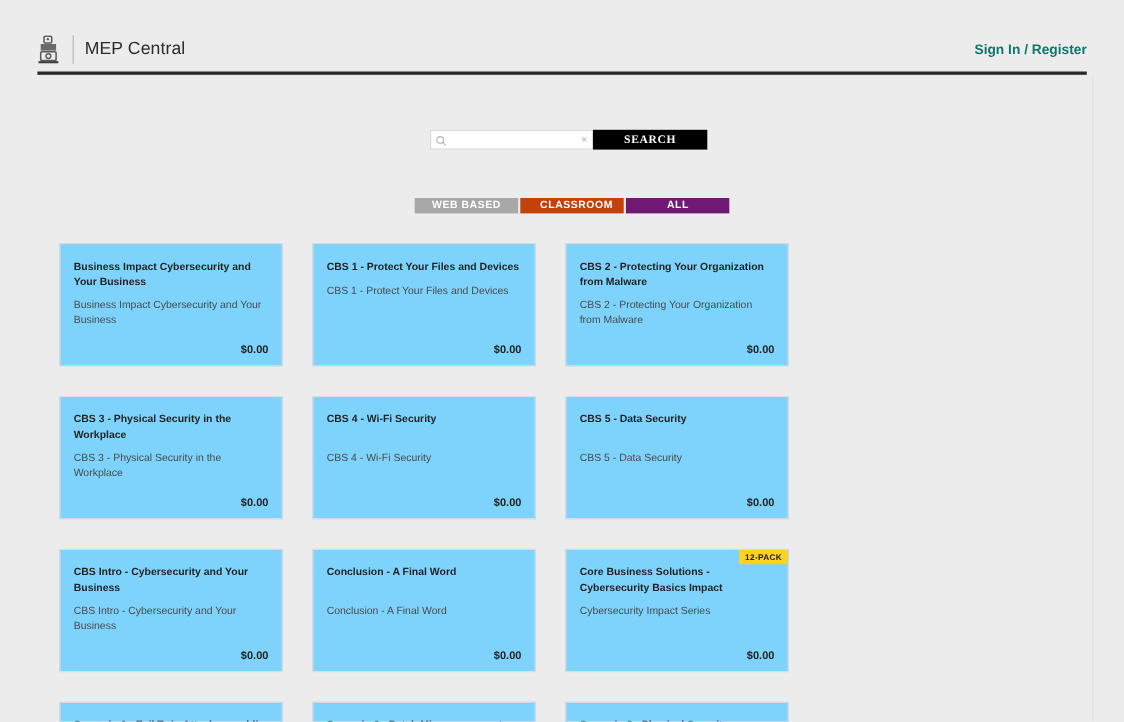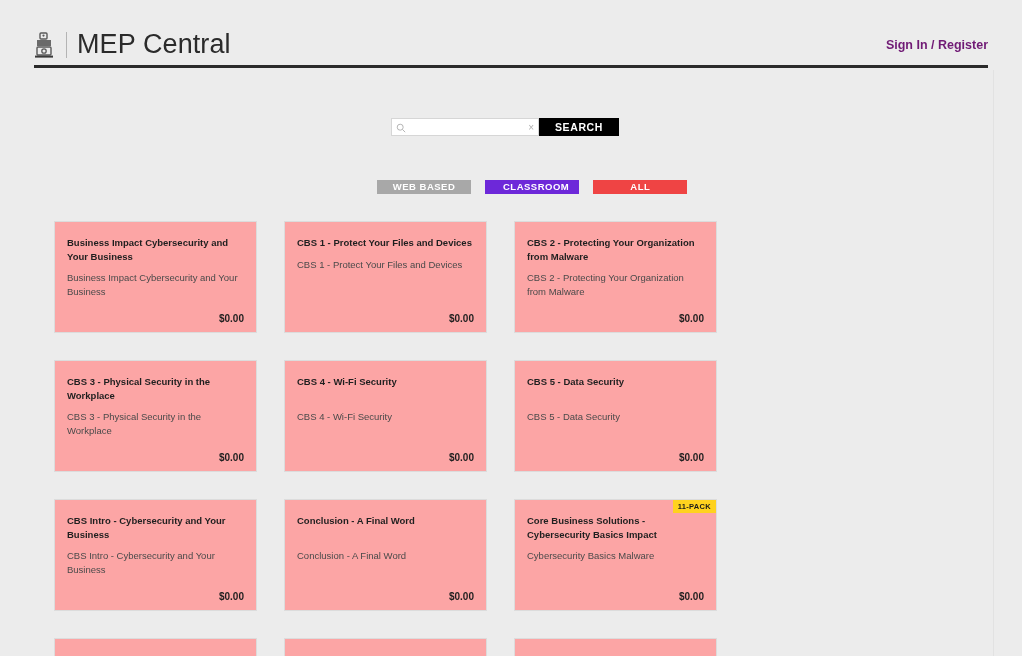--- a/index.html
+++ b/index.html
@@ -57,31 +57,31 @@
     display: block;
   }
 
   .brand-divider {
     width: 1px;
     height: 26px;
     background: #b4b4b4;
   }
 
   .brand-name {
-    font-size: 27px;
+    font-size: 16px;
     font-weight: 400;
     color: #2b2b2b;
     letter-spacing: 0.1px;
     white-space: nowrap;
   }
 
   .signin {
     font-size: 12.5px;
     font-weight: bold;
-    color: #701a75;
+    color: #0f766e;
     white-space: nowrap;
     text-decoration: none;
     cursor: pointer;
   }
 
   
   .page-title {
     position: absolute;
     left: 54px;
     top: 84px;
@@ -137,26 +137,26 @@
     right: 4px;
     top: 3px;
     font-size: 10px;
     line-height: 12px;
     color: #b0b0b0;
     cursor: pointer;
     user-select: none;
   }
 
   .search-button {
-    width: 80px;
+    width: 104px;
     height: 18px;
     background: #000000;
     color: #ffffff;
     border: 0;
-    font-family: Liberation Sans, sans-serif;
+    font-family: Liberation Serif, serif;
     font-size: 10.5px;
     font-weight: bold;
     letter-spacing: 0.6px;
     cursor: pointer;
   }
 
   
   .tag-select-wrap {
     position: absolute;
     left: 331px;
@@ -190,58 +190,58 @@
     pointer-events: none;
     opacity: 0.65;
   }
 
   
   .filters {
     position: absolute;
     left: 377px;
     top: 180px;
     display: flex;
-    gap: 14px;
+    gap: 2px;
   }
 
   .filter-btn {
     height: 14px;
     min-width: 94px;
     padding: 0 10px;
     border: 0;
     background: #a8a8a8;
     color: #ffffff;
     font-family: "Liberation Sans", sans-serif;
     font-size: 9.5px;
     font-weight: bold;
     letter-spacing: 0.5px;
     line-height: 14px;
     text-align: center;
     cursor: pointer;
   }
 
-  .filter-btn.light { background: #6d28d9; padding-left: 18px; }
-  .filter-btn.active { background: #ef4444; color: #ffffff; }
+  .filter-btn.light { background: #c2410c; padding-left: 18px; }
+  .filter-btn.active { background: #701a75; color: #ffffff; }
 
   
   .grid {
     position: absolute;
     left: 54px;
     top: 221px;
     width: 892px;
     display: flex;
     flex-wrap: wrap;
     gap: 27px 27px;
   }
 
   .card {
     position: relative;
     width: 203px;
     height: 112px;
-    background: #fca5a5;
+    background: #7dd3fc;
     border: 1px solid #dcdcdc;
     padding: 14px 12px 10px 12px;
     cursor: pointer;
   }
 
   .card-badge {
     position: absolute;
     right: 0;
     top: 0;
     background: #ffd21e;
@@ -365,23 +365,23 @@
       <div class="card-price">$0.00</div>
     </div>
 
     <div class="card short-title">
       <div class="card-title">Conclusion - A Final Word</div>
       <div class="card-desc">Conclusion - A Final Word</div>
       <div class="card-price">$0.00</div>
     </div>
 
     <div class="card">
-      <div class="card-badge">11-PACK</div>
+      <div class="card-badge">12-PACK</div>
       <div class="card-title">Core Business Solutions - Cybersecurity Basics Impact</div>
-      <div class="card-desc">Cybersecurity Basics Malware</div>
+      <div class="card-desc">Cybersecurity Impact Series</div>
       <div class="card-price">$0.00</div>
     </div>
 
     <div class="card">
       <div class="card-title">Scenario 1 - Evil Twin Attack on public Wi-Fi</div>
 
     </div>
 
     <div class="card short-title">
       <div class="card-title">Scenario 2 - Patch Mismanagement</div>

